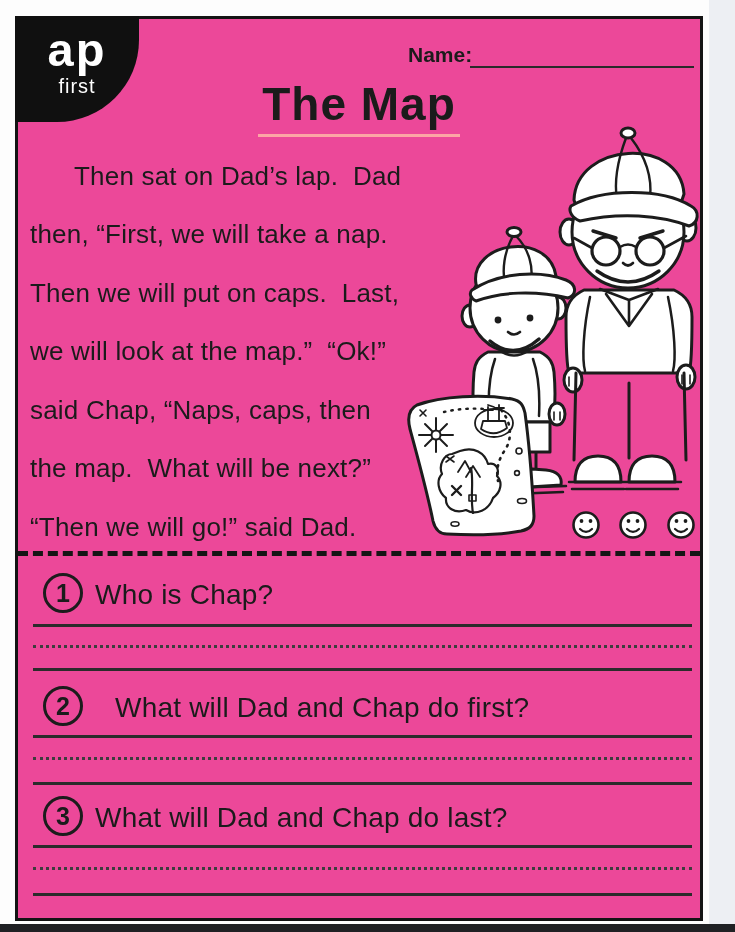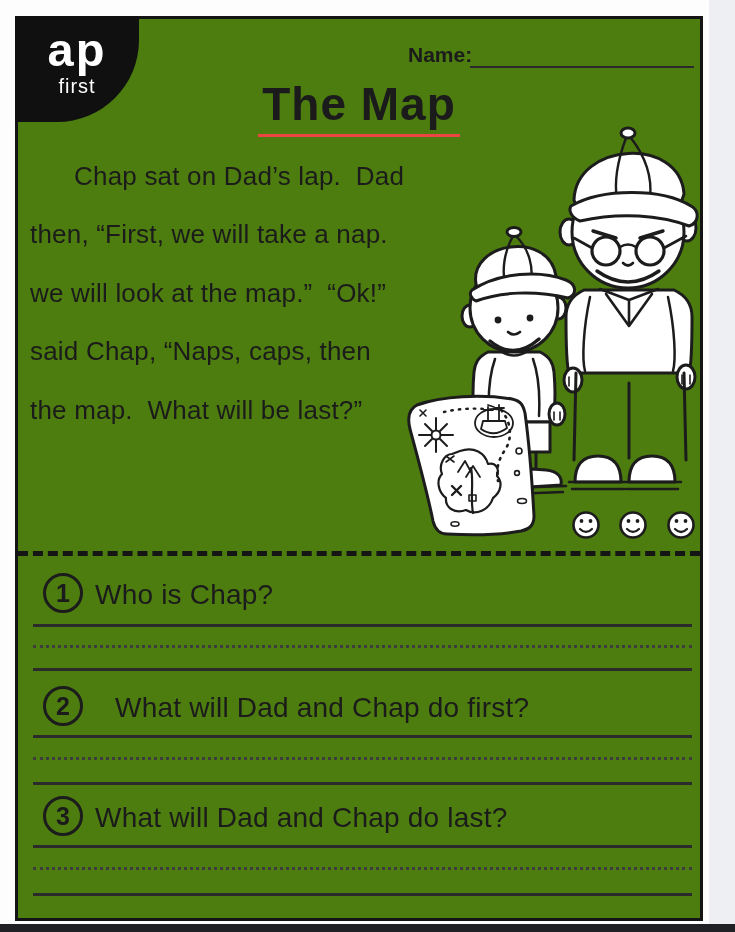--- a/index.html
+++ b/index.html
@@ -7,21 +7,21 @@
     width:735px;height:932px;position:relative;overflow:hidden;
     background:#fdfdfd;
     font-family:"Liberation Sans", sans-serif;
     color:#1b1b1b;
   }
   .photo-right{position:absolute;right:0;top:0;width:26px;height:932px;background:#edeff3;}
   .photo-bottom{position:absolute;left:0;top:924px;width:735px;height:8px;background:#202124;}
 
   .page{
     position:absolute;left:15px;top:16px;width:682px;height:899px;
-    border:3px solid #141414;background:#4d7c0f;
+    border:3px solid #141414;background:#ec4899;
   }
 
   
   .badge{
     position:absolute;left:-3px;top:-3px;width:124px;height:106px;
     background:#101010;border-bottom-right-radius:82px;
     text-align:center;
   }
   .badge-brand{
     display:block;margin-top:10px;
@@ -33,21 +33,21 @@
   }
 
   
   .name-label{position:absolute;left:390px;top:24px;font-size:21px;font-weight:bold;}
   .name-line{position:absolute;left:452px;top:27px;width:224px;height:20px;border-bottom:2px solid #2a2a2a;}
 
   
   .title-wrap{position:absolute;left:0;top:58px;width:100%;text-align:center;}
   .title{
     display:inline-block;font-size:46px;font-weight:bold;letter-spacing:1px;
-    border-bottom:3px solid #ef4444;padding:0 4px 3px 4px;
+    border-bottom:3px solid #fca5a5;padding:0 4px 3px 4px;
   }
 
   
   .passage{position:absolute;left:12px;top:128px;width:460px;}
   .passage-line{
     height:58.5px;font-size:26px;letter-spacing:0.2px;white-space:pre;
     display:flex;align-items:center;
   }
   .passage-line.indent{padding-left:44px;}
 
@@ -81,25 +81,27 @@
   </div>
 
   <div class="name-label">Name:</div>
   <div class="name-line"></div>
 
   <div class="title-wrap">
     <span class="title">The Map</span>
   </div>
 
   <div class="passage">
-    <div class="passage-line indent">Chap sat on Dad’s lap.  Dad</div>
+    <div class="passage-line indent">Then sat on Dad’s lap.  Dad</div>
     <div class="passage-line">then, “First, we will take a nap.</div>
+    <div class="passage-line">Then we will put on caps.  Last,</div>
     <div class="passage-line">we will look at the map.”  “Ok!”</div>
     <div class="passage-line">said Chap, “Naps, caps, then</div>
-    <div class="passage-line">the map.  What will be last?”</div>
+    <div class="passage-line">the map.  What will be next?”</div>
+    <div class="passage-line">“Then we will go!” said Dad.</div>
   </div>
 
   <svg class="illustration" viewBox="0 0 303 432" fill="none" stroke="#1c1c1c" stroke-linecap="round" stroke-linejoin="round">
 
     <g stroke-width="3">
 
       <path d="M100,300 L97,352"></path>
       <path d="M122,332 L121,352 M136,332 L136,352"></path>
       <path d="M114,368 Q112,350 132,349 L146,350 Q163,352 161,365 L114,368 Z" fill="#fff"></path>
       <path d="M108,368 L166,366 M111,374 L163,372" stroke-width="2.5"></path>

